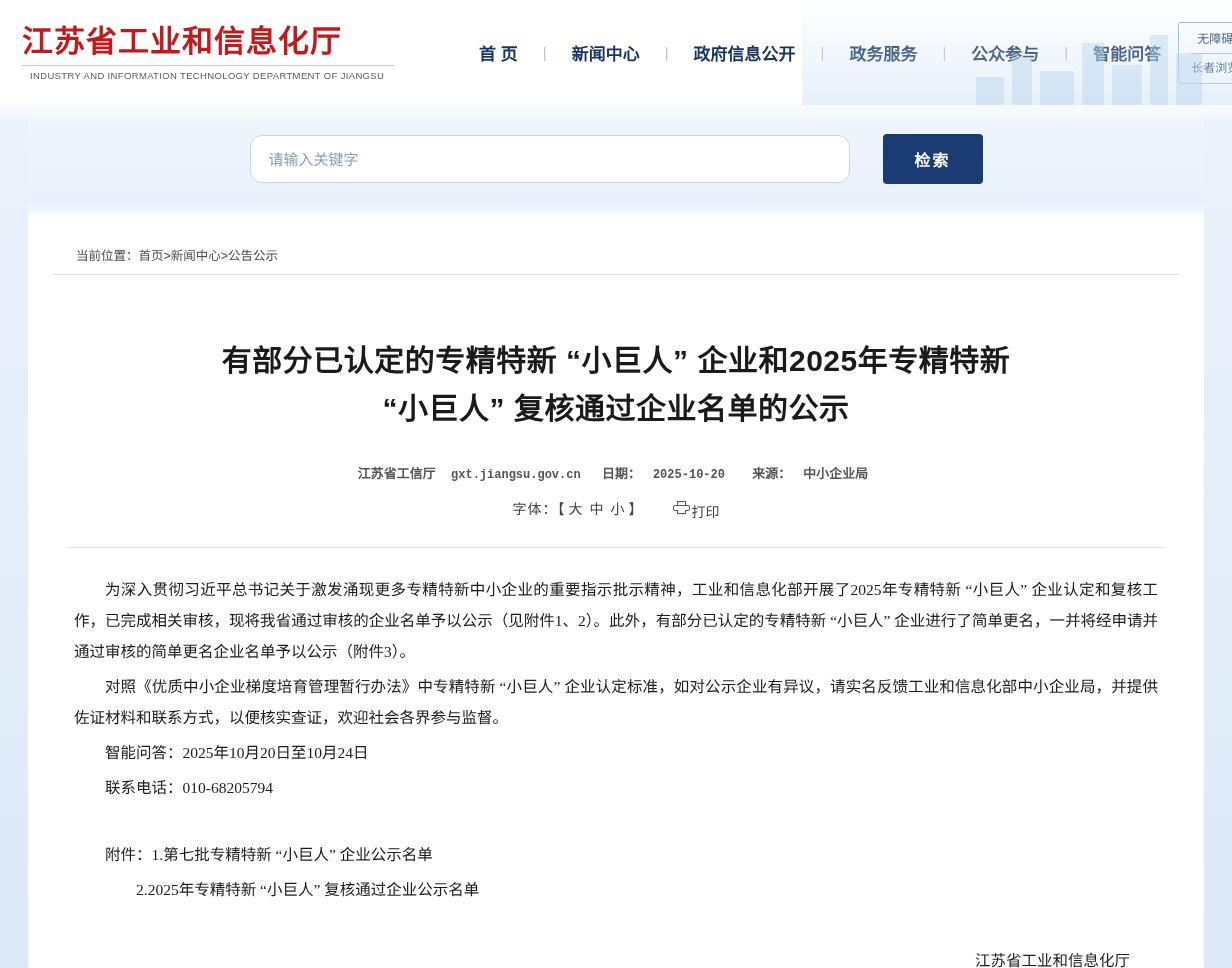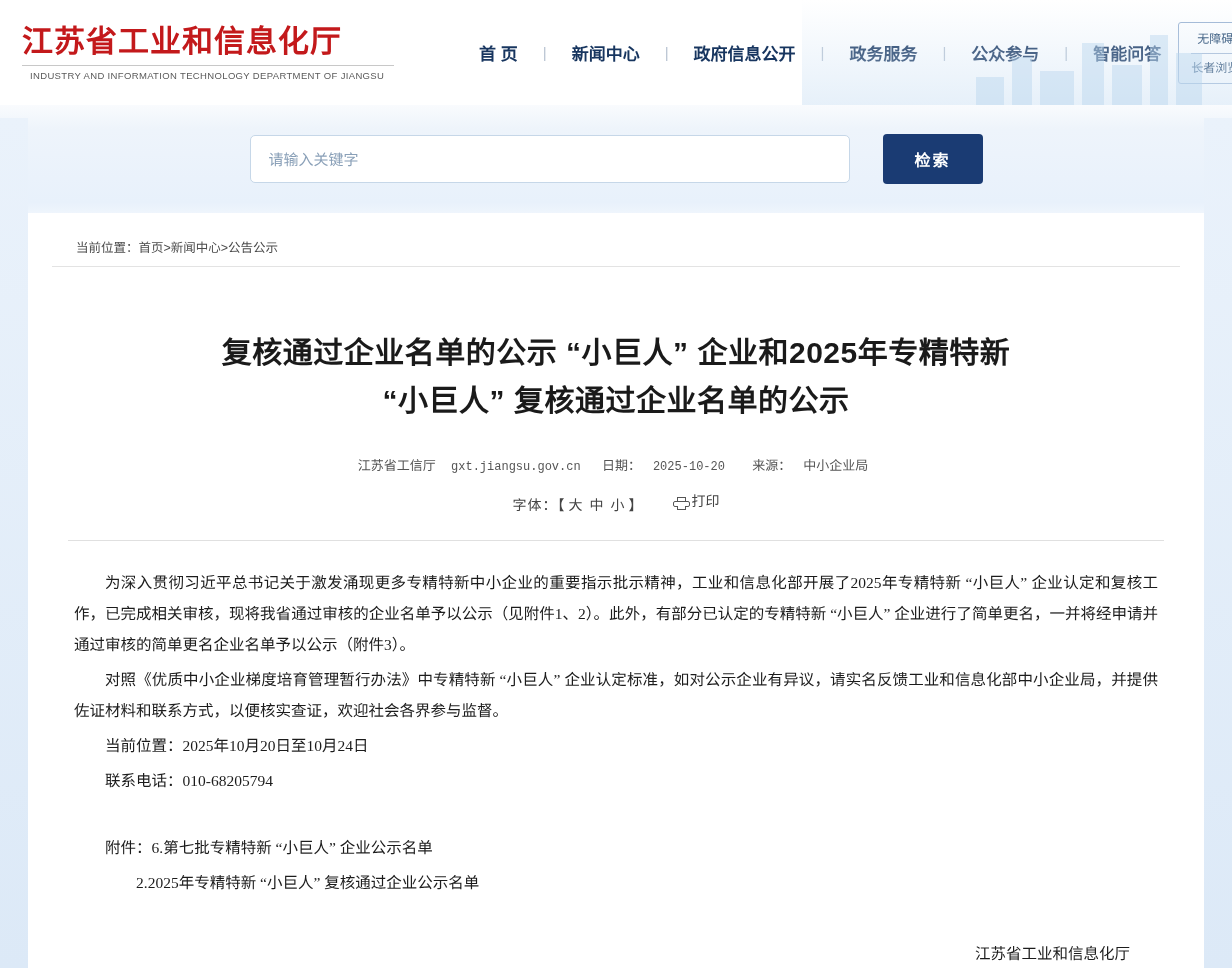--- a/index.html
+++ b/index.html
@@ -96,21 +96,21 @@
   .search-area {
     height: 108px;
     display: flex;
     align-items: center;
     justify-content: center;
     gap: 24px;
   }
   .search-input {
     width: 600px; height: 48px;
     border: 1px solid #c6d7e8;
-    border-radius: 5px;
+    border-radius: 12px;
     background: #ffffff;
     font-size: 15px;
     color: #333;
     padding: 0 18px;
     outline: none;
     font-family: "Liberation Sans", sans-serif;
   }
   .search-input::placeholder { color: #8aa0b8; }
   .search-btn {
     width: 100px; height: 50px;
@@ -128,21 +128,21 @@
 
   
   .content {
     position: relative;
     margin: 0 28px;
     background: #ffffff;
     min-height: 740px;
     padding: 0 40px 0 40px;
   }
   .breadcrumb {
-    padding: 24px 0 10px 24px;
+    padding: 32px 0 10px 24px;
     font-size: 12.5px;
     color: #4c4c4c;
     border-bottom: 1px solid #e3e3e3;
     margin: 0 -16px 0 -16px;
   }
   .breadcrumb a { color: #4c4c4c; text-decoration: none; }
 
   .title {
     text-align: center;
     font-size: 30px;
@@ -152,35 +152,35 @@
     padding: 42px 40px 0 40px;
     letter-spacing: .5px;
   }
   .meta {
     text-align: center;
     margin-top: 30px;
     font-size: 13px;
     color: #555;
     font-family: "Liberation Serif", serif;
   }
-  .meta span { margin: 0 6px; }
+  .meta span { margin: 0 6px; font-weight: bold; }
   .meta .mono { font-family: "Liberation Mono", monospace; font-size: 12px; }
 
   .tools {
     text-align: center;
     margin-top: 16px;
     font-size: 14px;
     color: #444;
   }
   .tools .fontsize { letter-spacing: 1px; }
   .tools .fontsize b { font-weight: normal; margin: 0 3px; }
   .tools .print {
     margin-left: 26px;
     display: inline-flex;
-    align-items: flex-end;
+    align-items: flex-start;
     gap: 1px;
   }
   .printer-icon {
     display: inline-block;
     width: 17px; height: 13px;
     position: relative;
   }
   .printer-icon i {
     position: absolute; display: block; border: 1.3px solid #555; box-sizing: border-box;
   }
@@ -275,21 +275,21 @@
   <div class="left-edge"></div>
   <div class="right-edge"></div>
 
   <div class="content">
 
     <div class="breadcrumb">
       <span>当前位置：</span><a href="#">首页&gt;新闻中心&gt;公告公示</a>
     </div>
 
     <h1 class="title">
-      <div>复核通过企业名单的公示 “小巨人” 企业和2025年专精特新</div>
+      <div>有部分已认定的专精特新 “小巨人” 企业和2025年专精特新</div>
       <div>“小巨人” 复核通过企业名单的公示</div>
     </h1>
 
     <div class="meta">
       <span>江苏省工信厅</span>
       <span class="mono">gxt.jiangsu.gov.cn</span>
       <span><span>日期：</span><span class="mono">2025-10-20</span></span>
       <span><span>来源：</span><span>中小企业局</span></span>
     </div>
 
@@ -303,24 +303,24 @@
           </span>
         <span>打印</span>
       </span>
     </div>
 
     <div class="divider-line"></div>
 
     <div class="article">
       <p class="indent">为深入贯彻习近平总书记关于激发涌现更多专精特新中小企业的重要指示批示精神，工业和信息化部开展了2025年专精特新 “小巨人” 企业认定和复核工作，已完成相关审核，现将我省通过审核的企业名单予以公示（见附件1、2）。此外，有部分已认定的专精特新 “小巨人” 企业进行了简单更名，一并将经申请并通过审核的简单更名企业名单予以公示（附件3）。</p>
       <p class="indent">对照《优质中小企业梯度培育管理暂行办法》中专精特新 “小巨人” 企业认定标准，如对公示企业有异议，请实名反馈工业和信息化部中小企业局，并提供佐证材料和联系方式，以便核实查证，欢迎社会各界参与监督。</p>
-      <p class="indent">当前位置：2025年10月20日至10月24日</p>
+      <p class="indent">智能问答：2025年10月20日至10月24日</p>
       <p class="indent">联系电话：010-68205794</p>
 
-      <p class="attach-head">附件：6.第七批专精特新 “小巨人” 企业公示名单</p>
+      <p class="attach-head">附件：1.第七批专精特新 “小巨人” 企业公示名单</p>
       <p class="attach-item">2.2025年专精特新 “小巨人” 复核通过企业公示名单</p>
 
       <div class="signature">
         <div>江苏省工业和信息化厅</div>
 
       </div>
     </div>
 
   </div>
 </div>

